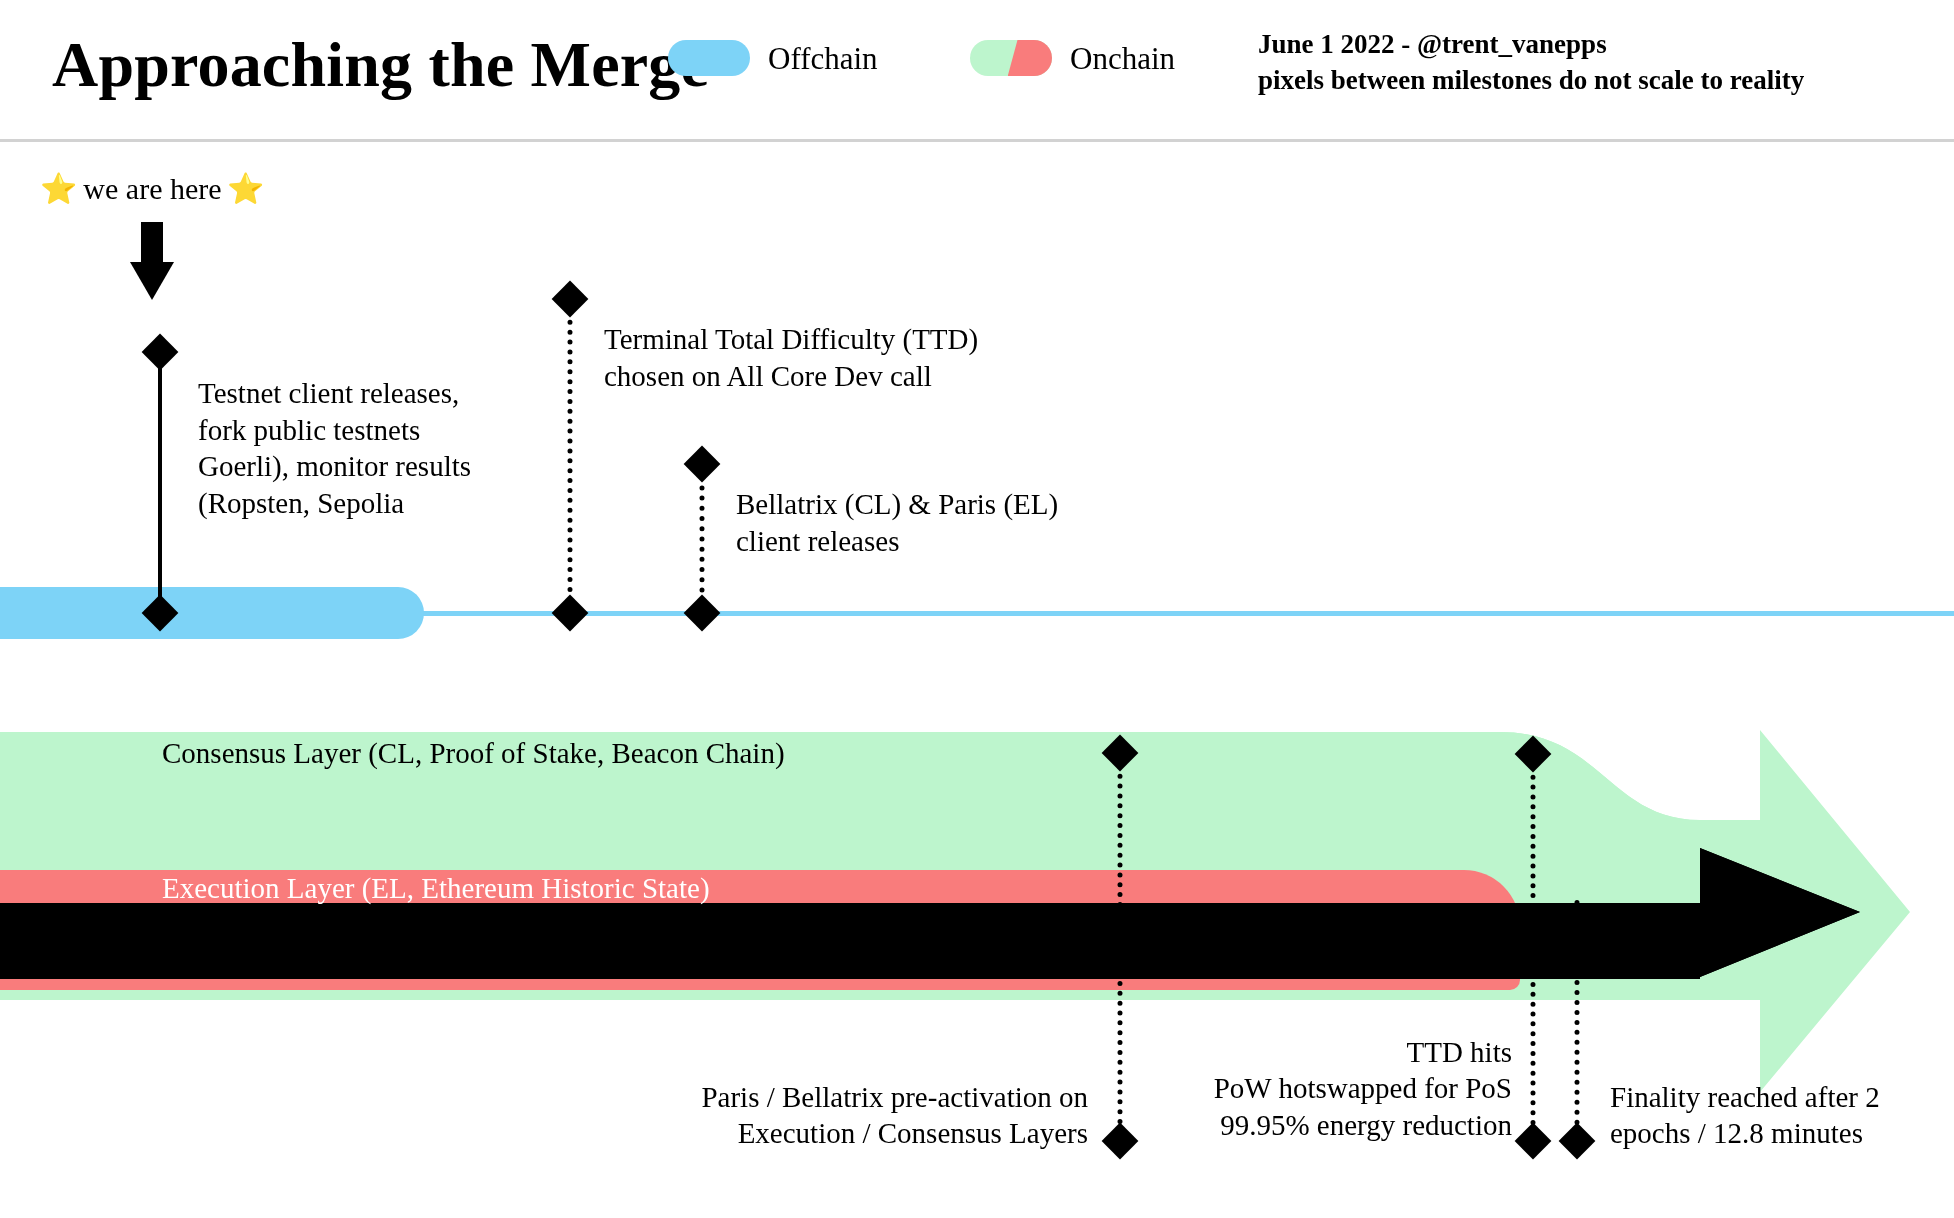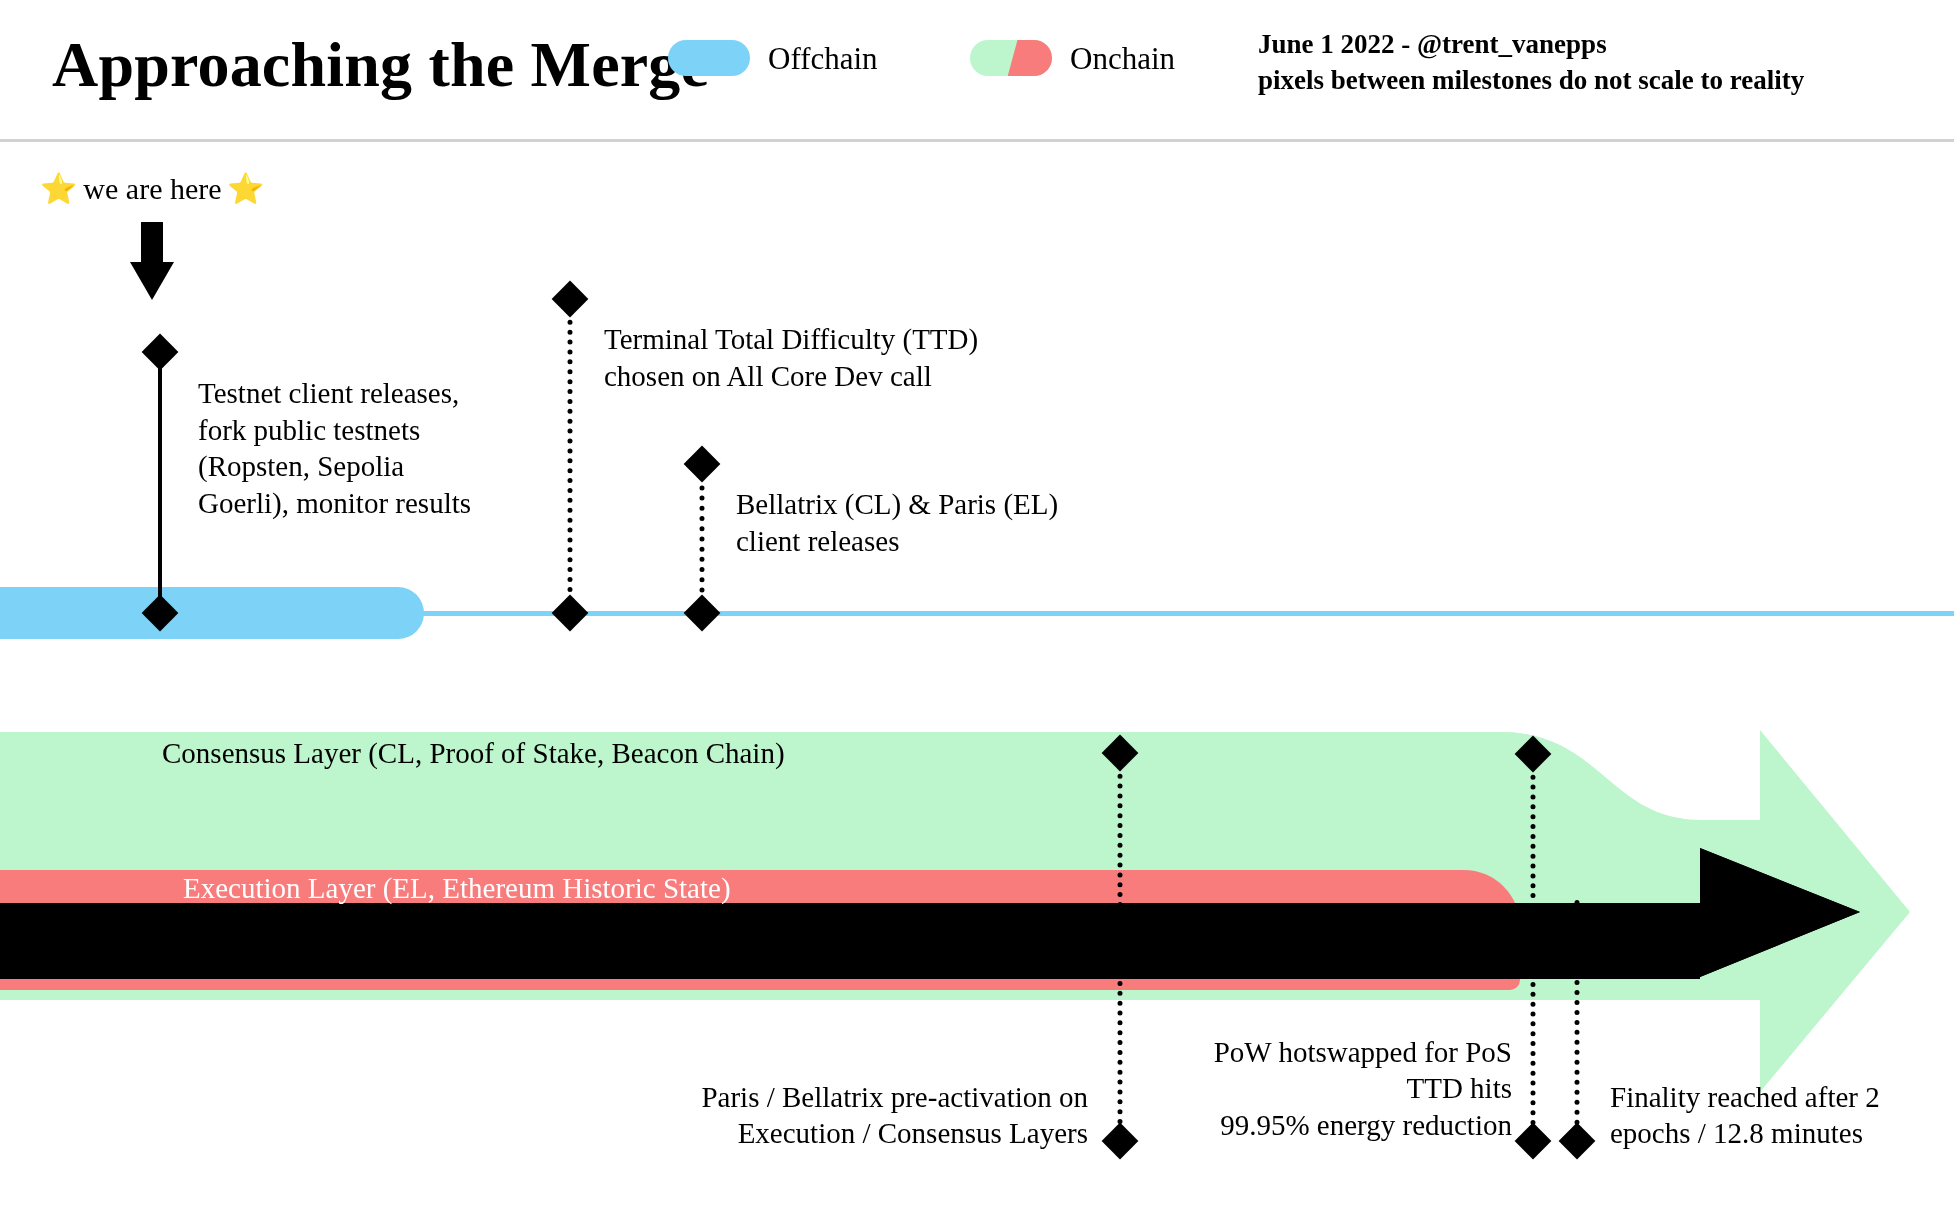--- a/index.html
+++ b/index.html
@@ -60,21 +60,21 @@
   #offchain-line{position:absolute;left:0;top:611px;width:1954px;height:5px;background:#7DD3F7;}
   #offchain-bar{position:absolute;left:-40px;top:587px;width:464px;height:52px;background:#7DD3F7;border-radius:26px;}
 
   
   #onchain-layer{position:absolute;left:0;top:700px;width:1954px;height:420px;}
   #green-band{position:absolute;left:0;top:0;width:1954px;height:420px;}
   #red-bar{position:absolute;left:-40px;top:170px;width:1560px;height:120px;background:#F97C7C;border-top-right-radius:56px;border-bottom-right-radius:10px;}
   #black-arrow{position:absolute;left:0;top:0;width:1954px;height:420px;}
   .lane-label{position:absolute;font-size:29px;white-space:nowrap;}
   #label-cl{left:162px;top:737px;}
-  #label-el{left:162px;top:872px;color:#ffffff;margin-left:21px;}
+  #label-el{left:162px;top:872px;color:#ffffff;}
   #label-pow{left:162px;top:927px;}
 
   .bottom-label{position:absolute;font-size:29px;line-height:1.25;white-space:nowrap;text-align:right;}
 </style>
 </head>
 <body>
 
 <div class="stage">
 
   <div id="header-bar">
@@ -113,22 +113,22 @@
 
   <div id="offchain-line"></div>
   <div id="offchain-bar"></div>
 
   <div class="stem-solid" style="left:160px;top:352px;height:262px;"></div>
   <div class="diamond" style="left:160px;top:352px;"></div>
   <div class="diamond" style="left:160px;top:613px;"></div>
   <div class="milestone-text" style="left:198px;top:336px;">
     <div>Testnet client releases,</div>
     <div>fork public testnets</div>
+    <div>Goerli), monitor results</div>
     <div>(Ropsten, Sepolia</div>
-    <div>Goerli), monitor results</div>
   </div>
 
   <div class="stem-dotted" style="left:570px;top:300px;height:312px;"></div>
   <div class="diamond" style="left:570px;top:299px;"></div>
   <div class="diamond" style="left:570px;top:613px;"></div>
   <div class="milestone-text" style="left:604px;top:282px;">
     <div>Terminal Total Difficulty (TTD)</div>
     <div>chosen on All Core Dev call</div>
   </div>
 
@@ -176,22 +176,22 @@
   <div class="diamond" style="left:1120px;top:1141px;"></div>
   <div class="bottom-label" style="right:866px;top:1079px;">
     <div>Paris / Bellatrix pre-activation on</div>
     <div>Execution / Consensus Layers</div>
   </div>
 
   <div class="stem-dotted" style="left:1533px;top:755px;height:400px;"></div>
   <div class="diamond" style="left:1533px;top:754px;"></div>
   <div class="diamond" style="left:1533px;top:1141px;"></div>
   <div class="bottom-label" style="right:442px;top:1034px;">
+    <div>TTD hits</div>
     <div>PoW hotswapped for PoS</div>
-    <div>TTD hits</div>
     <div>99.95% energy reduction</div>
   </div>
 
   <div class="stem-dotted" style="left:1577px;top:900px;height:255px;"></div>
   <div class="diamond" style="left:1577px;top:1141px;"></div>
   <div class="bottom-label" style="left:1610px;top:1079px;text-align:left;">
     <div>Finality reached after 2</div>
     <div>epochs / 12.8 minutes</div>
   </div>
 

